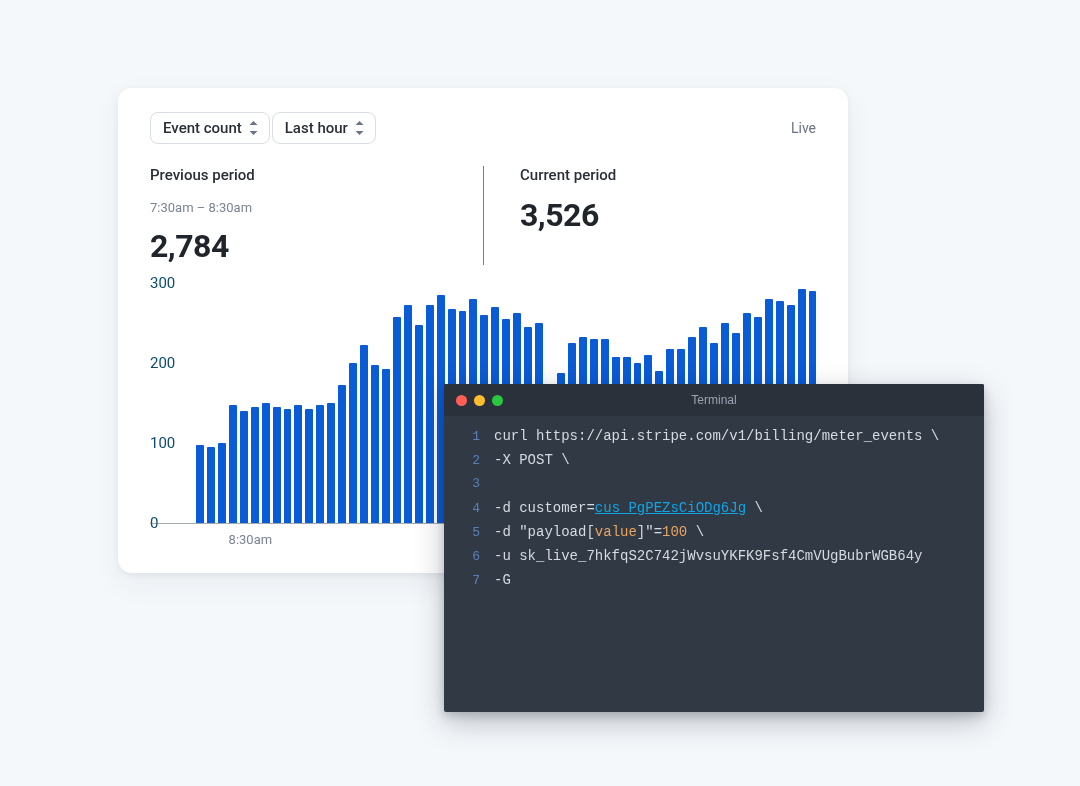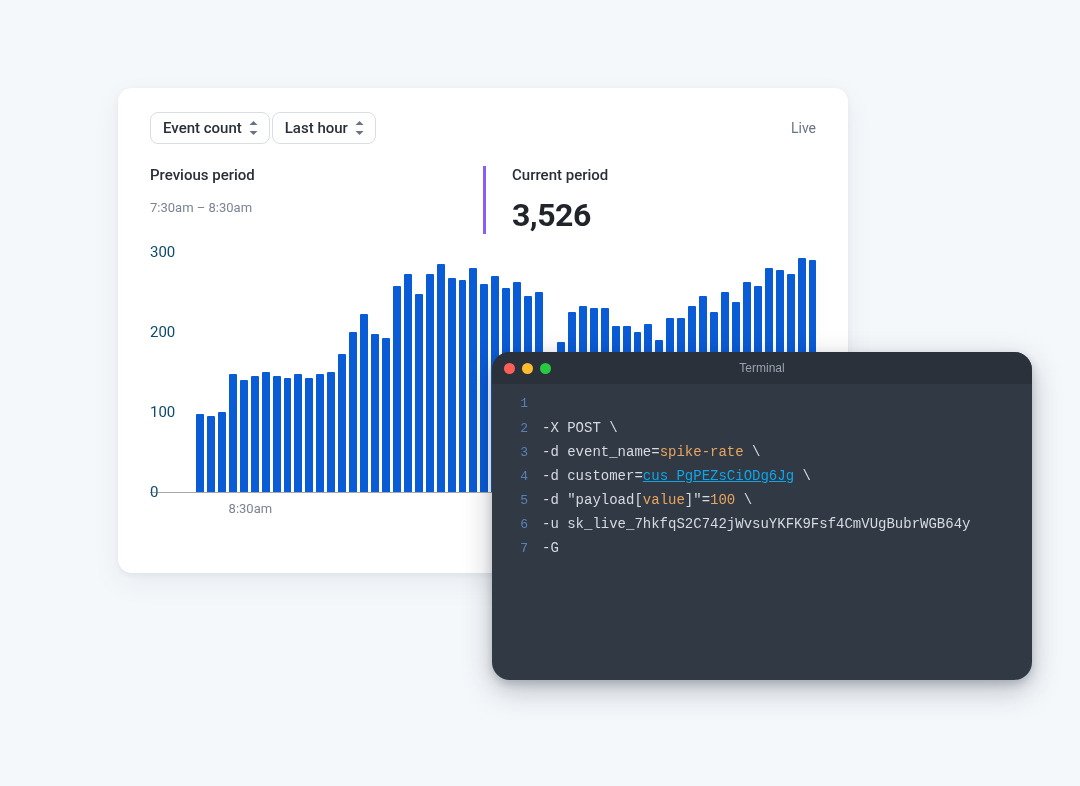--- a/index.html
+++ b/index.html
@@ -49,22 +49,22 @@
   .periods {
     display: flex;
     margin-top: 22px;
     gap: 0;
   }
   .period {
     flex: 0 0 50%;
     padding-right: 24px;
   }
   .period + .period {
-    border-left: 3px solid #8b5cf6;
-    padding-left: 26px;
+    border-left: 1px solid #8b5cf6;
+    padding-left: 36px;
   }
   .period-title {
     font-size: 15px;
     color: #2a2f37;
     font-weight: 500;
   }
   .period-range {
     font-size: 13px;
     color: #7b8494;
     margin-top: 16px;
@@ -115,31 +115,30 @@
     bottom: -4px;
     font-size: 13px;
     color: #7b8494;
     transform: translateX(-50%);
   }
 
   
   .term {
     position: absolute;
     left: 444px;
-    top: 352px;
+    top: 384px;
     width: 540px;
     height: 328px;
     background: #313944;
-    border-radius: 18px;
+    border-radius: 2px;
     box-shadow: 0 10px 30px rgba(10,20,40,0.25), 0 4px 10px rgba(10,20,40,0.18);
     overflow: hidden;
     color: #e6e9ee;
     font-family: "SFMono-Regular", Consolas, "Liberation Mono", Menlo, monospace;
     font-size: 14px;
-    margin-left: 48px;
   }
   .term-titlebar {
     height: 32px;
     background: #2a313b;
     display: flex;
     align-items: center;
     position: relative;
     padding: 0 12px;
   }
   .traffic { display: flex; gap: 7px; }
@@ -192,20 +191,21 @@
           <path d="M5 0 L9 4 L1 4 Z M5 14 L1 10 L9 10 Z" fill="#6a7383"></path>
         </svg>
     </div>
     <div class="live">Live</div>
   </div>
 
   <div class="periods">
     <div class="period">
       <div class="period-title">Previous period</div>
       <div class="period-range">7:30am – 8:30am</div>
+      <div class="period-value">2,784</div>
     </div>
     <div class="period">
       <div class="period-title">Current period</div>
       <div class="period-value">3,526</div>
     </div>
   </div>
 
   <div class="chart-wrap" id="chart">
     <div class="bars" id="bars">
         <div class="bar" style="height: 78.4px;"></div>
@@ -280,28 +280,28 @@
     <div class="traffic">
       <div class="dot r"></div>
       <div class="dot y"></div>
       <div class="dot g"></div>
     </div>
     <div class="term-title">Terminal</div>
   </div>
   <div class="term-body" id="term-body">
       <div class="line">
         <span class="ln">1</span>
+        <span class="code">curl https://api.stripe.com/v1/billing/meter_events \</span>
       </div>
       <div class="line">
         <span class="ln">2</span>
         <span class="code">  -X POST \</span>
       </div>
       <div class="line">
         <span class="ln">3</span>
-        <span class="code">  -d event_name=<span class="val">spike-rate</span>  \</span>
       </div>
       <div class="line">
         <span class="ln">4</span>
         <span class="code">  -d customer=<span class="valu">cus_PgPEZsCiODg6Jg</span> \</span>
       </div>
       <div class="line">
         <span class="ln">5</span>
         <span class="code">  -d "payload[<span class="val">value</span>]"=<span class="num">100</span> \</span>
       </div>
       <div class="line">

